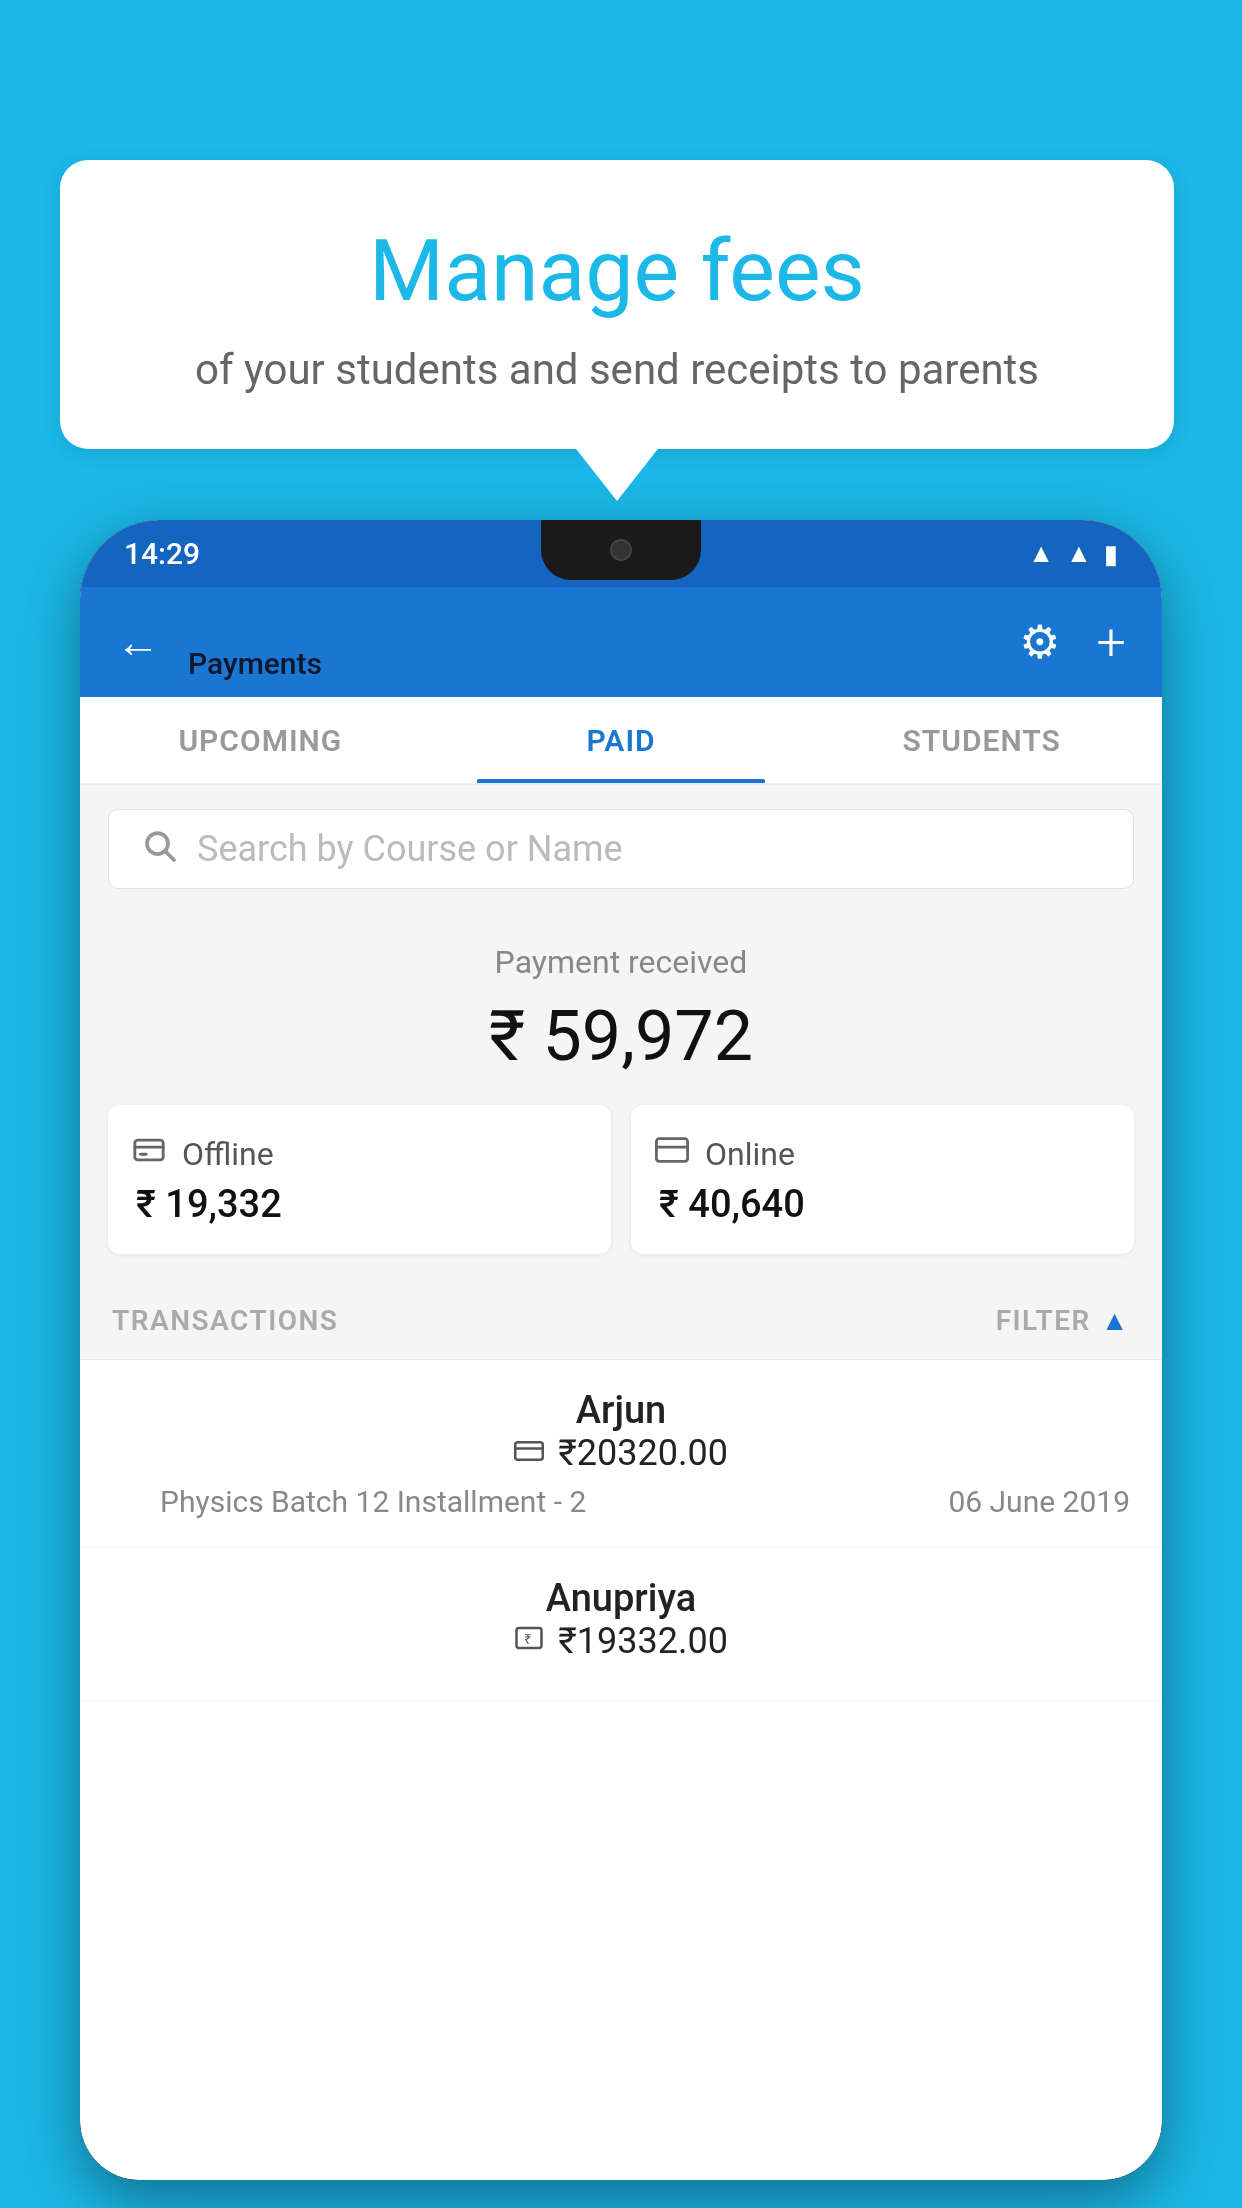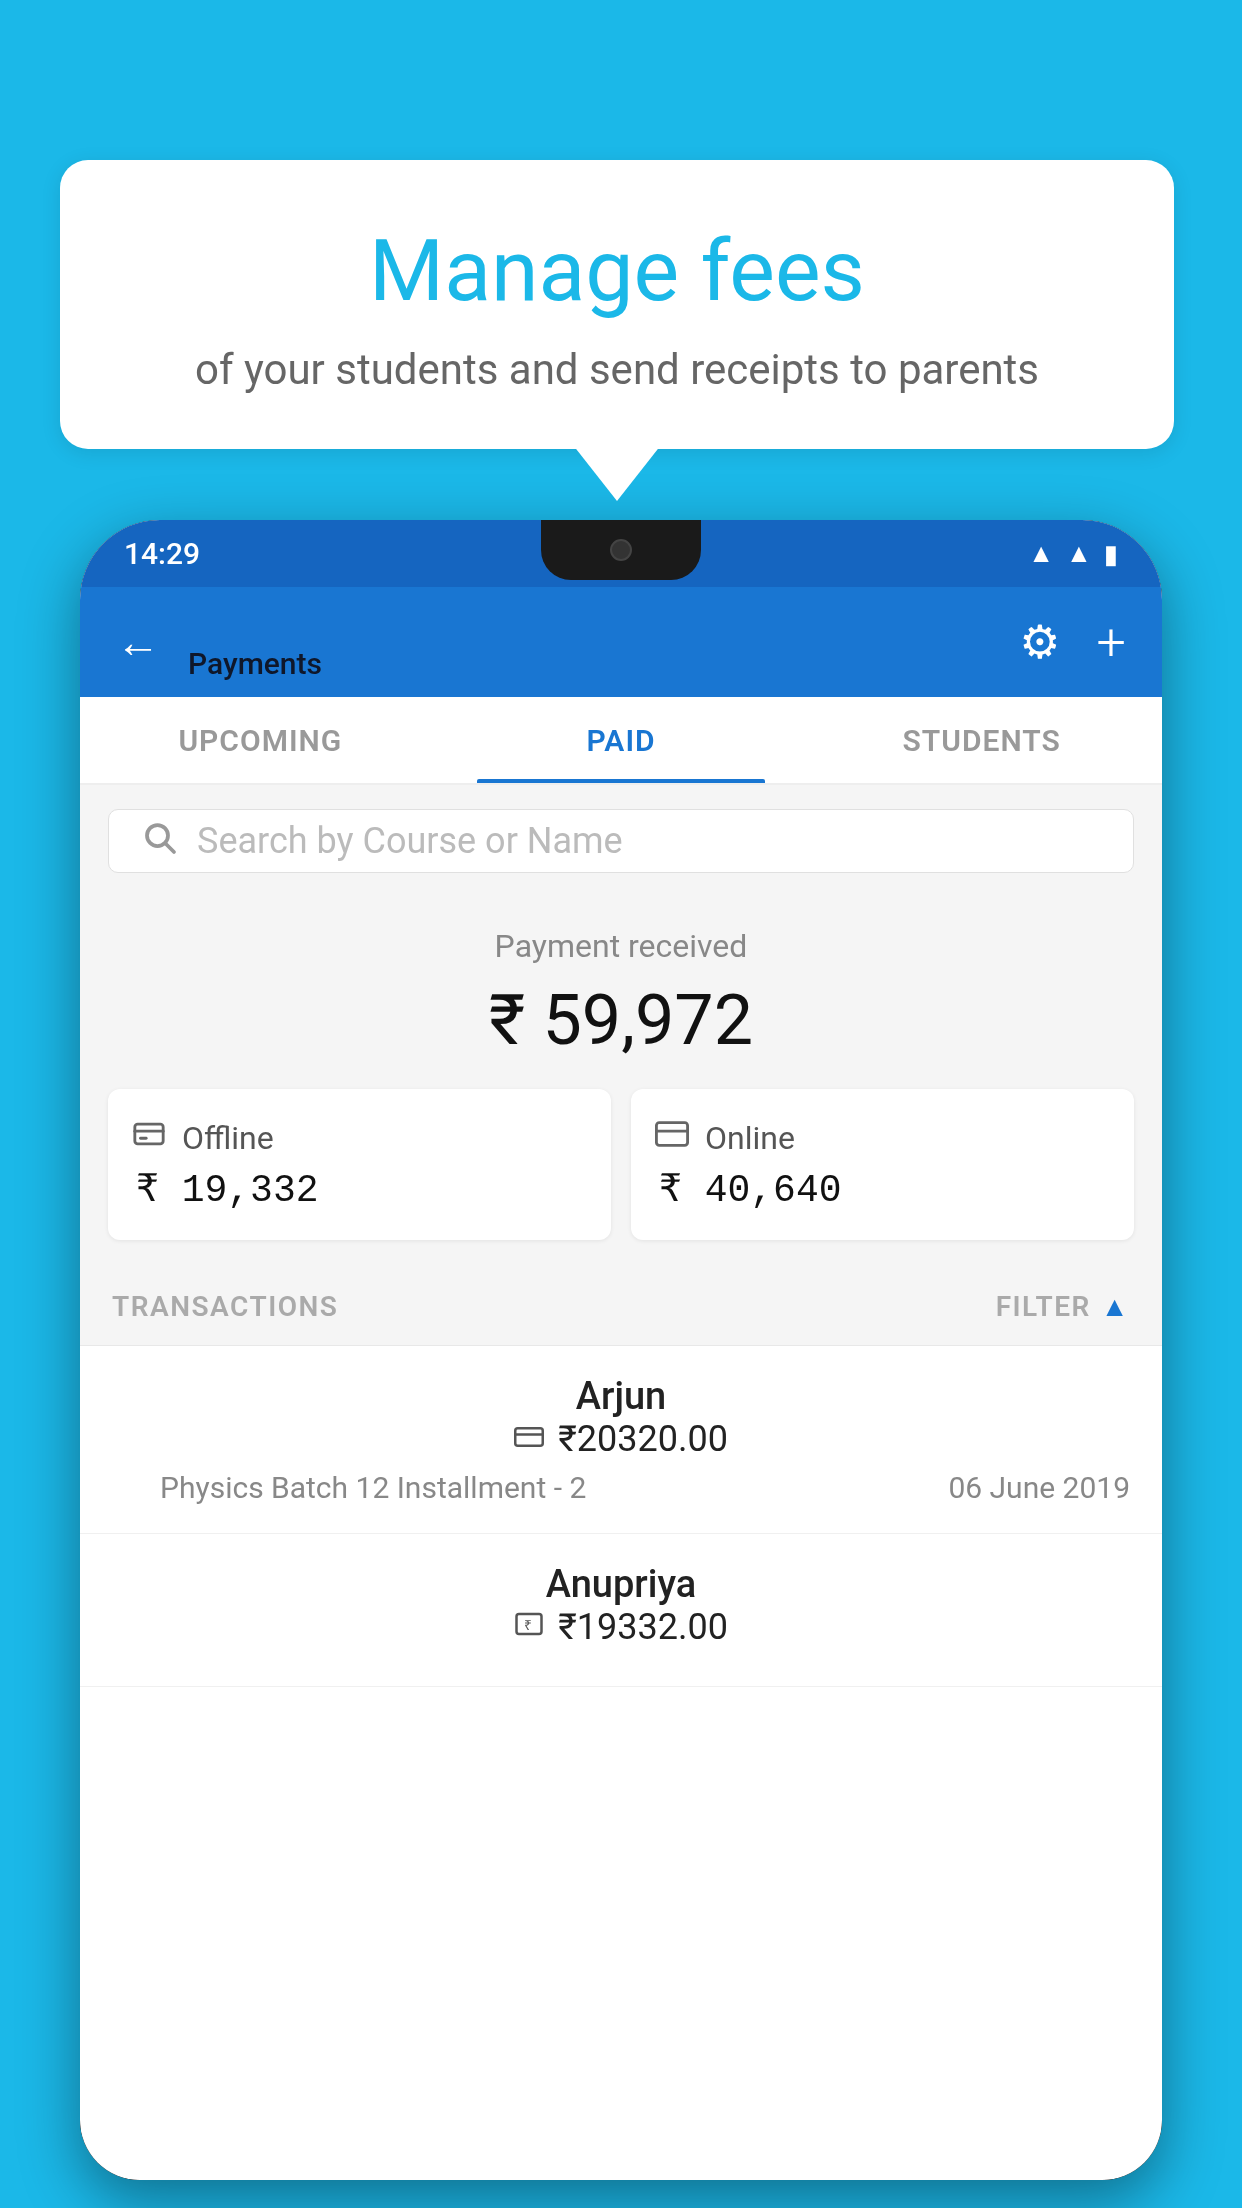--- a/index.html
+++ b/index.html
@@ -227,21 +227,21 @@
 
     
     .search-container {
       background: #f5f5f5;
       padding: 24px 28px;
     }
 
     .search-bar {
       background: white;
       border-radius: 10px;
-      height: 64px;
+      height: 80px;
       display: flex;
       align-items: center;
       padding: 16px 32px;
       gap: 20px;
       border: 1px solid #e0e0e0;
     }
 
     .search-icon-wrap {
       color: #999;
       font-size: 38px;
@@ -301,21 +301,20 @@
     .card-label {
       color: #555;
       font-size: 32px;
     }
 
     .card-amount {
       color: #111;
       font-size: 38px;
       font-weight: 500;
       padding-left: 4px;
-      font-family: Liberation Mono, monospace;
     }
 
     
     .transactions-header {
       background: #f5f5f5;
       display: flex;
       justify-content: space-between;
       align-items: center;
       padding: 22px 32px;
       border-bottom: 1px solid #e8e8e8;

